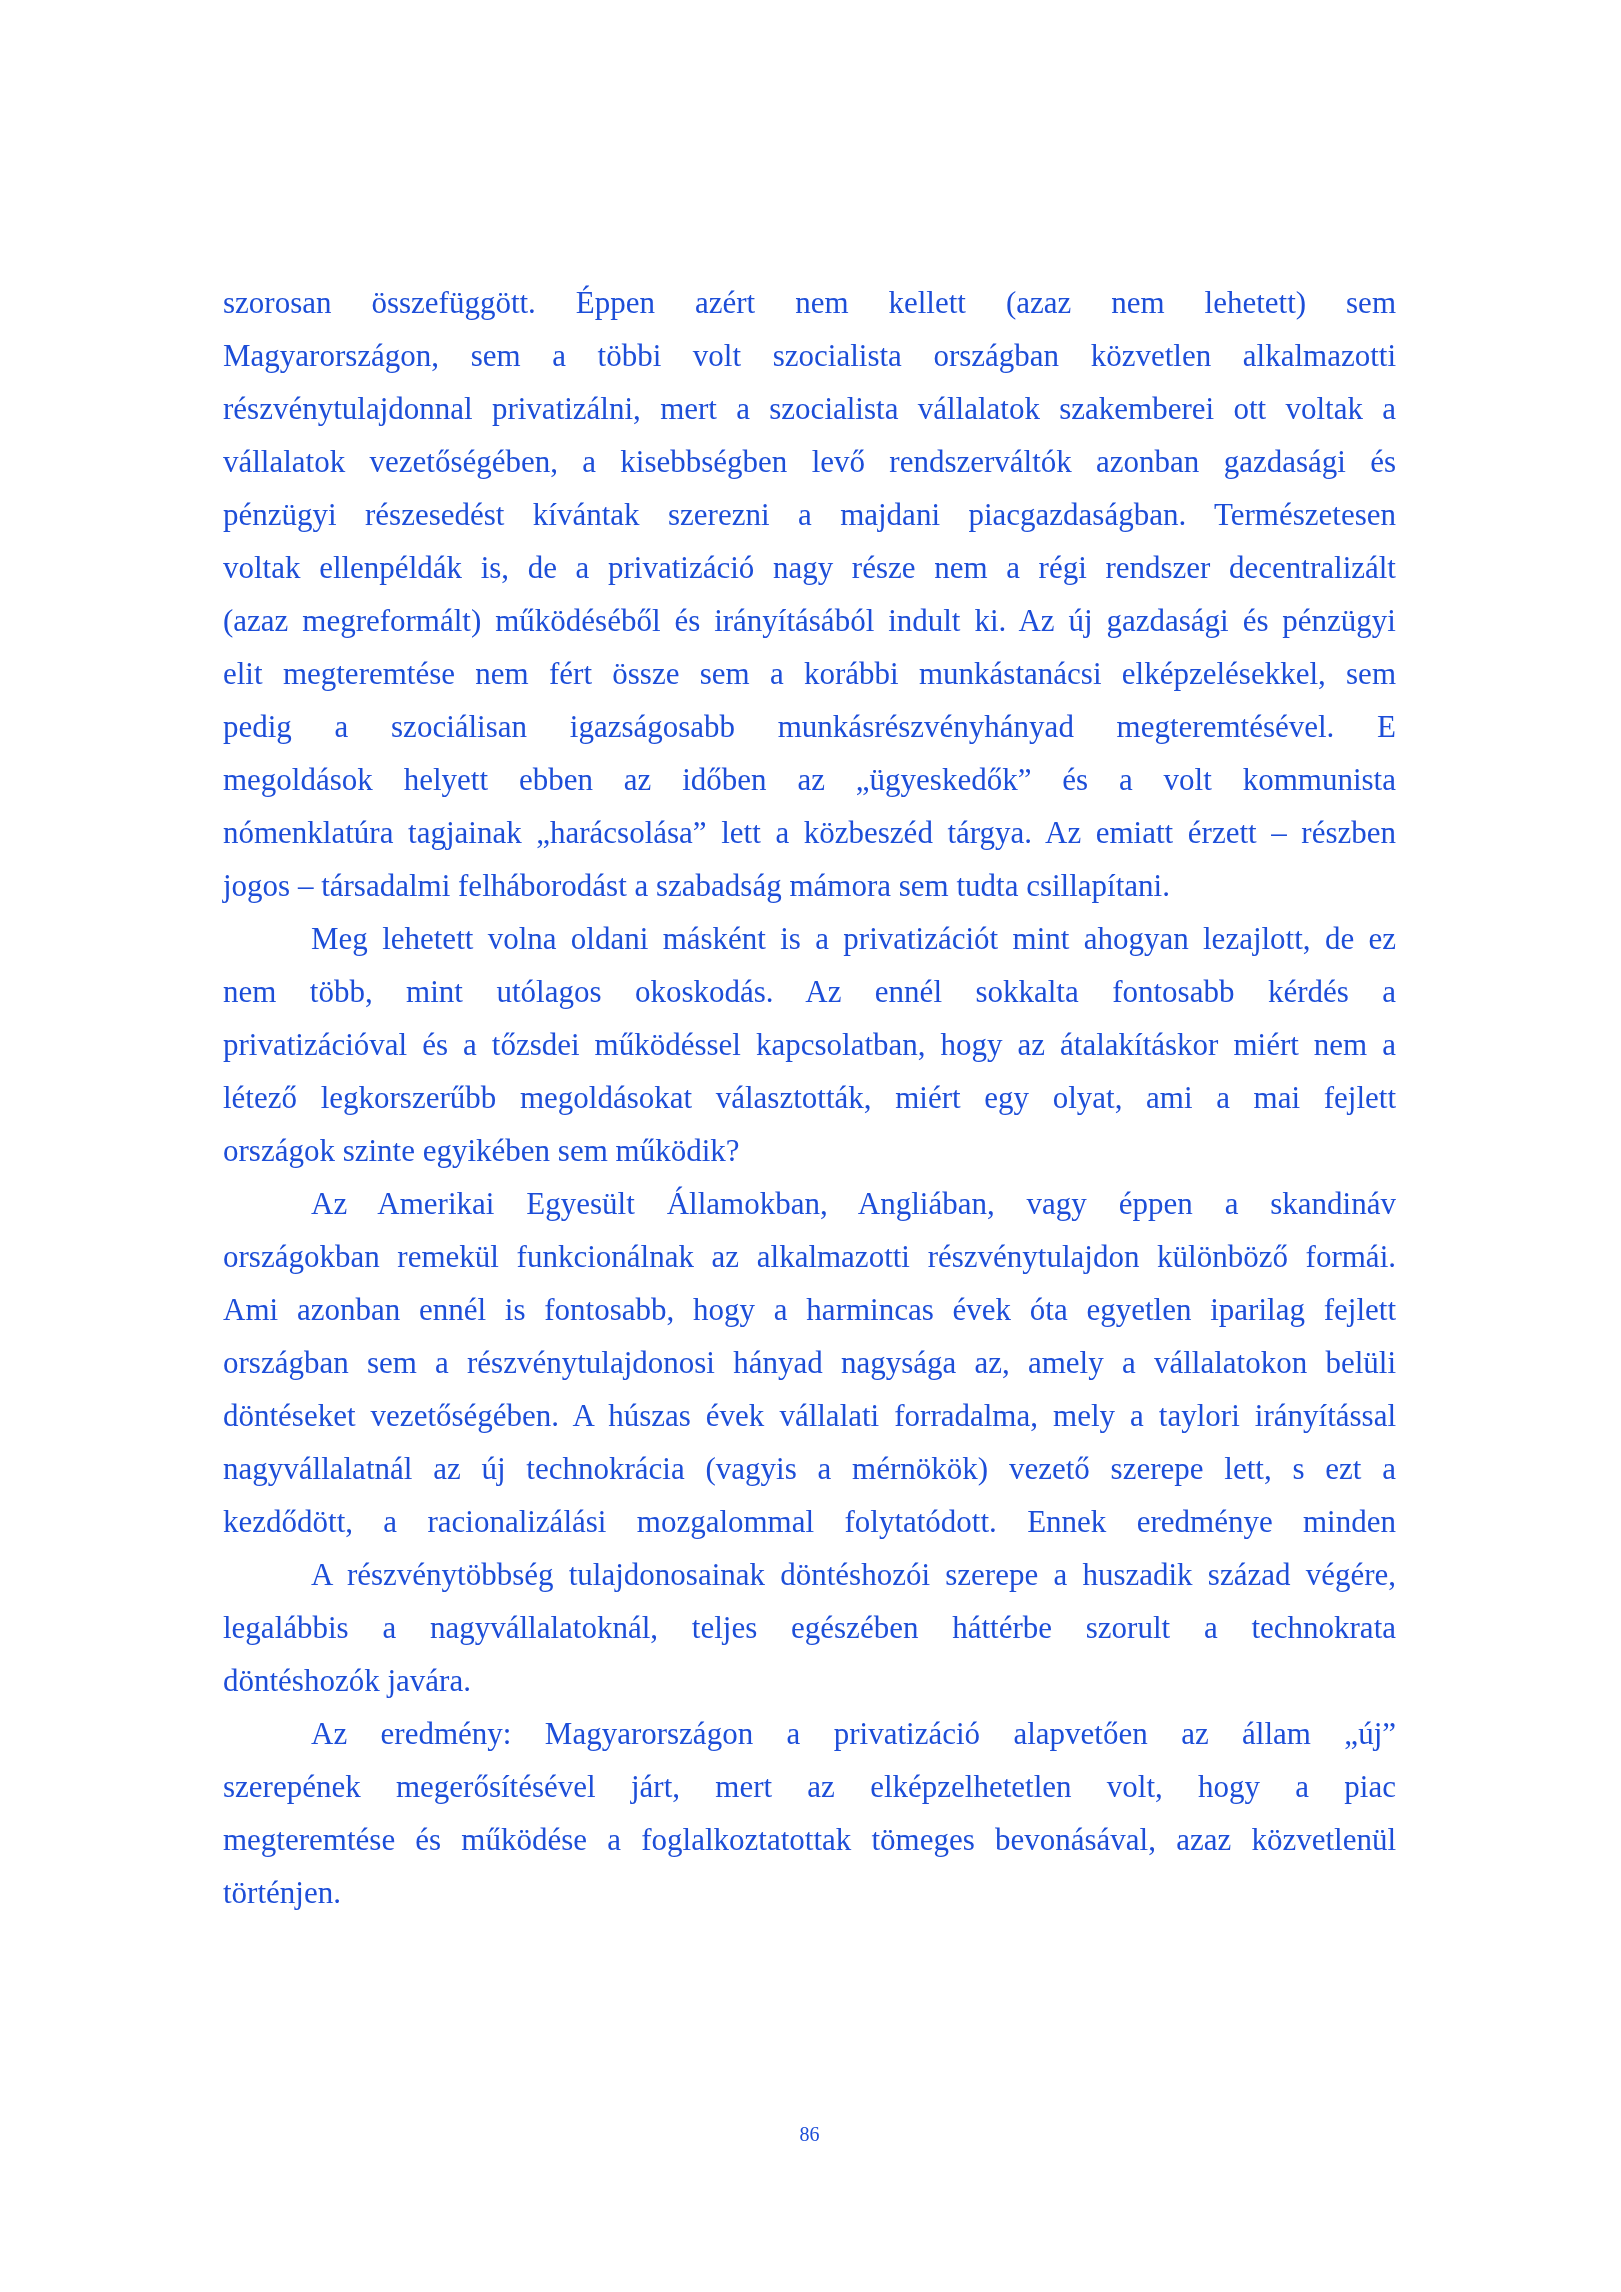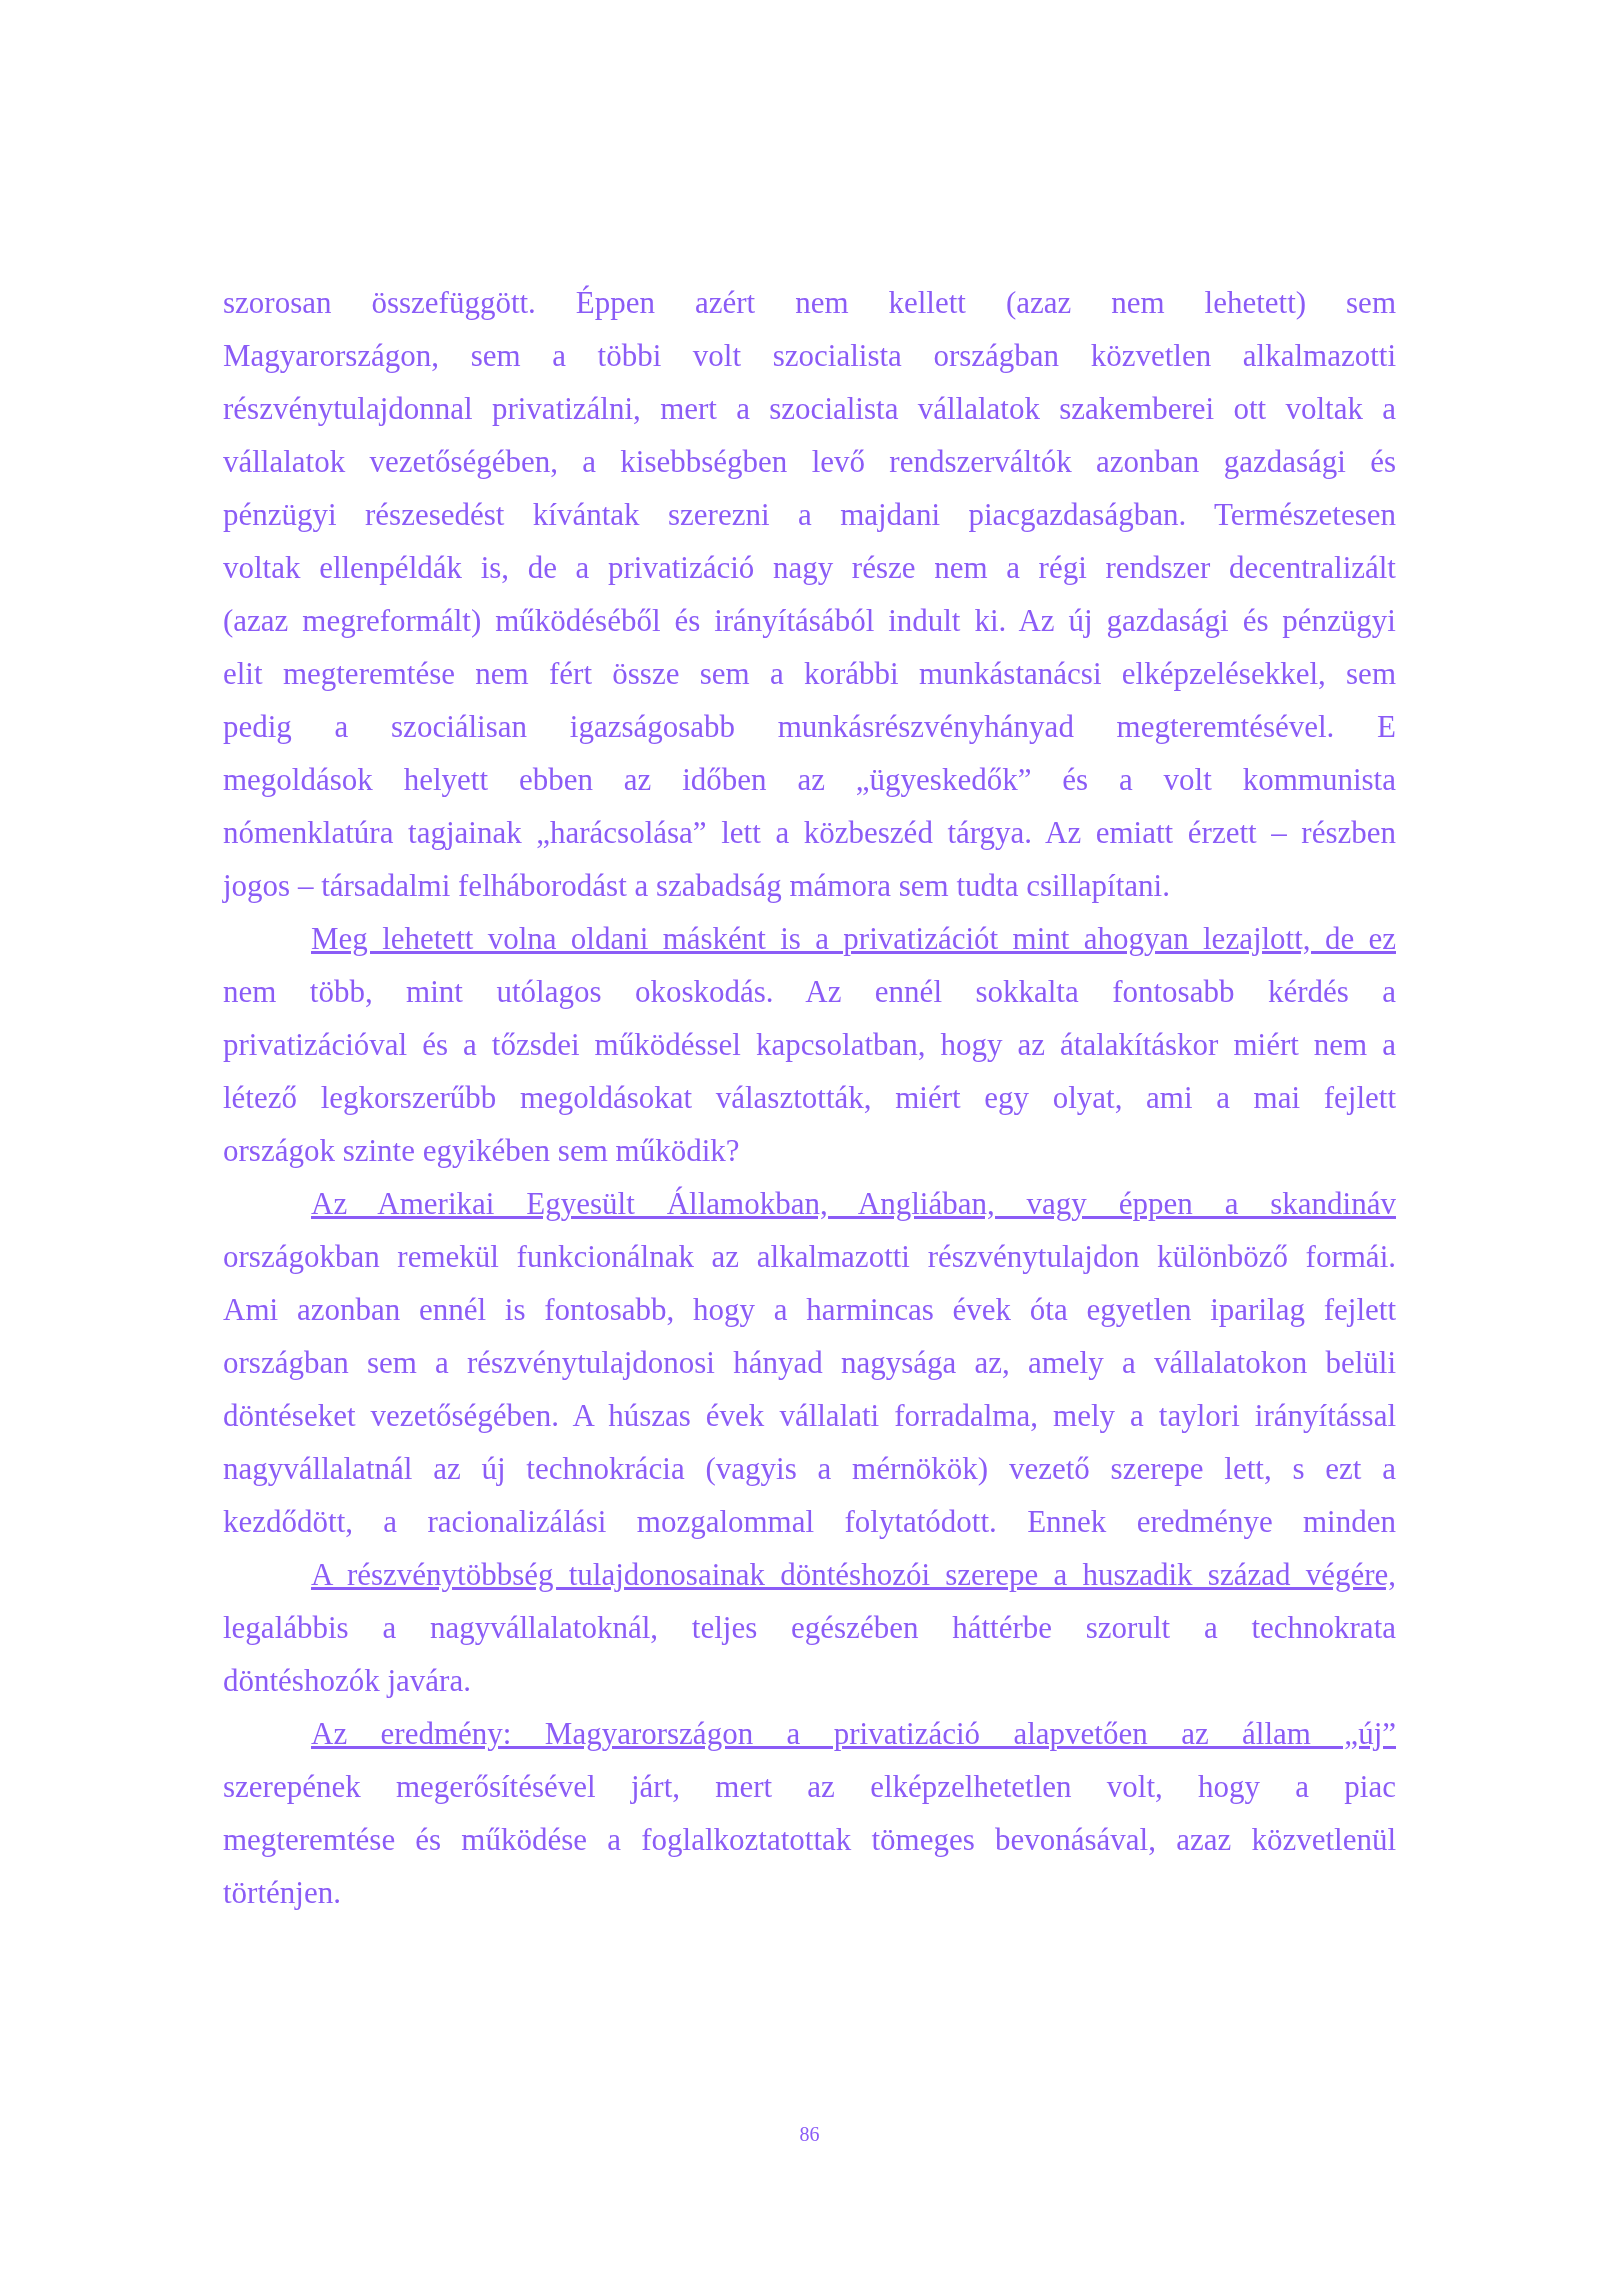--- a/index.html
+++ b/index.html
@@ -6,42 +6,41 @@
     margin: 0;
     padding: 0;
     background: #ffffff;
   }
   .page {
     position: relative;
     width: 1621px;
     height: 2293px;
     background: #ffffff;
     font-family: "Liberation Serif", "DejaVu Serif", serif;
-    color: #8b5cf6;
+    color: #1d4ed8;
     overflow: hidden;
   }
   .text-block {
     position: absolute;
     left: 223px;
     top: 276px;
     width: 1173px;
     font-size: 31px;
     line-height: 53px;
   }
   .paragraph { margin: 0; padding: 0; }
   .line {
     text-align: justify;
     text-align-last: left;
   }
   .line.jf {
     text-align-last: justify;
   }
   .line.ind {
     text-indent: 88px;
-    text-decoration: underline;
   }
   .page-number {
     position: absolute;
     top: 2115px;
     left: 223px;
     width: 1173px;
     text-align: center;
     font-size: 20px;
     line-height: 39px;
   }

